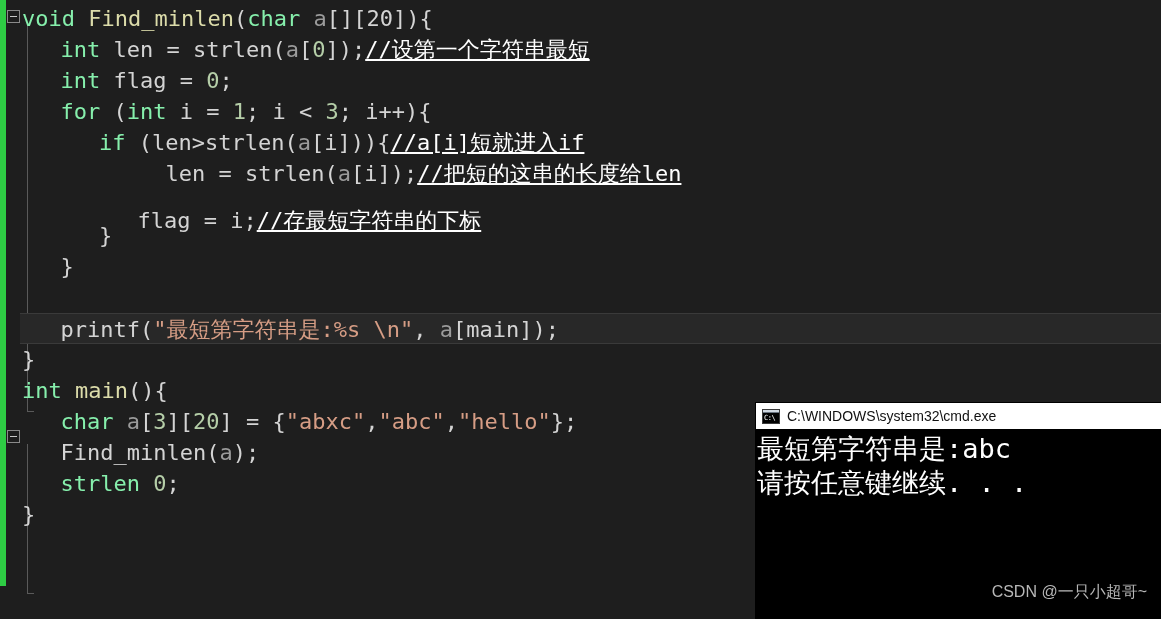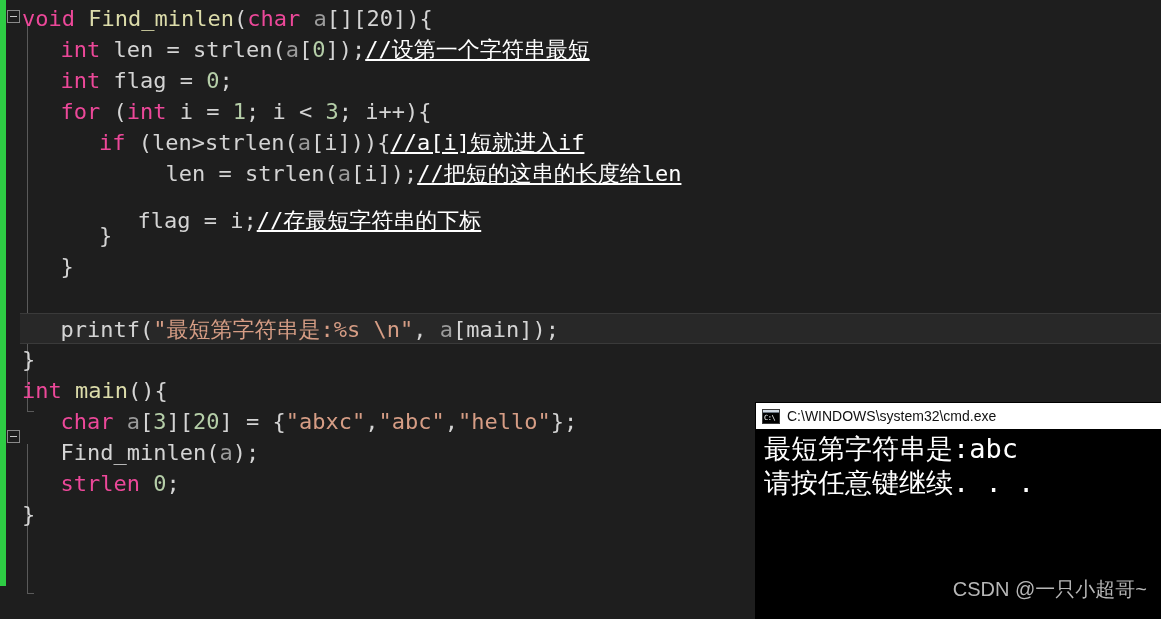--- a/index.html
+++ b/index.html
@@ -81,21 +81,21 @@
     left: 20px;
     width: 1141px;
     background: #282828;
     border-top: 1px solid #3a3a3a;
     border-bottom: 1px solid #3a3a3a;
     box-sizing: border-box;
     padding-left: 2px;
   }
 
   
-  .kw   { color: #ec4899; }   
+  .kw   { color: #86efac; }   
   .fn   { color: #dcdcaa; }   
   .ident{ color: #d4d4d4; }
   .var  { color: #9b9b9b; }   
   .num  { color: #b5cea8; }
   .str  { color: #d69d85; }
   .cmt  { color: #ffffff; text-decoration: underline; }
   .punc { color: #d4d4d4; }
 
   
   #console {
@@ -145,39 +145,39 @@
   #console-title-text {
     font-family: "Liberation Sans", sans-serif;
     font-size: 14px;
     color: #111111;
     white-space: nowrap;
   }
   #console-body {
     position: absolute;
     left: 0; top: 26px; right: 0; bottom: 0;
     background: #000000;
-    padding: 3px 0 0 8px;
+    padding: 3px 0 0 1px;
     box-sizing: border-box;
   }
   .con-line {
     font-family: "DejaVu Sans Mono", "Liberation Mono", monospace;
     font-size: 27px;
     line-height: 34px;
     color: #ffffff;
     white-space: pre;
     letter-spacing: 0px;
   }
 
   
   #watermark {
     position: absolute;
     right: 14px;
     bottom: 16px;
     font-family: "Liberation Sans", sans-serif;
-    font-size: 20px;
+    font-size: 16px;
     color: #b7b7b7;
     white-space: nowrap;
   }
 </style>
 </head>
 <body>
 
 <div id="editor">
 
   <div class="change-bar b1"></div>

